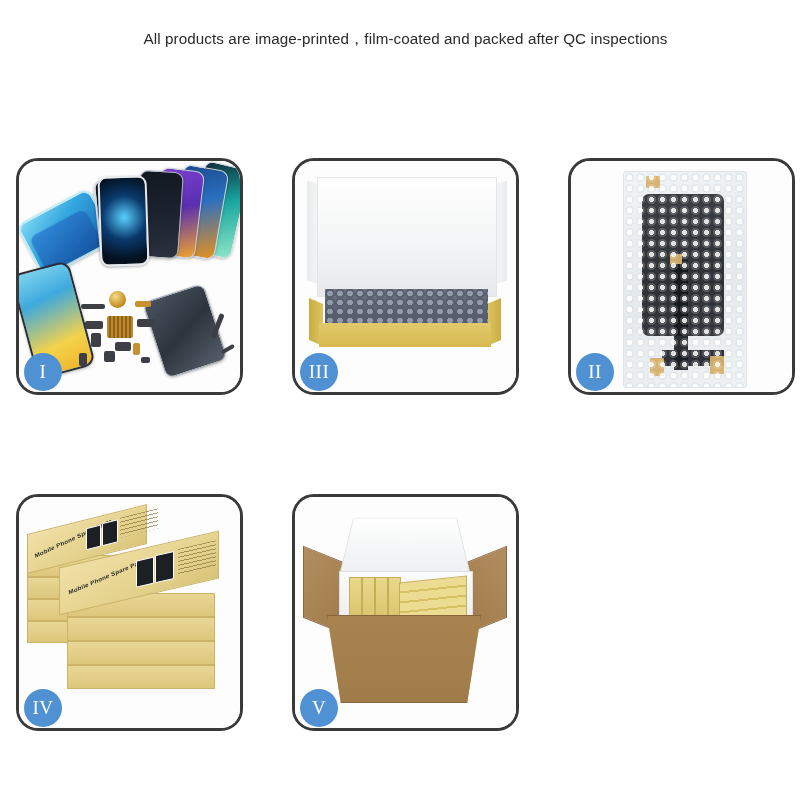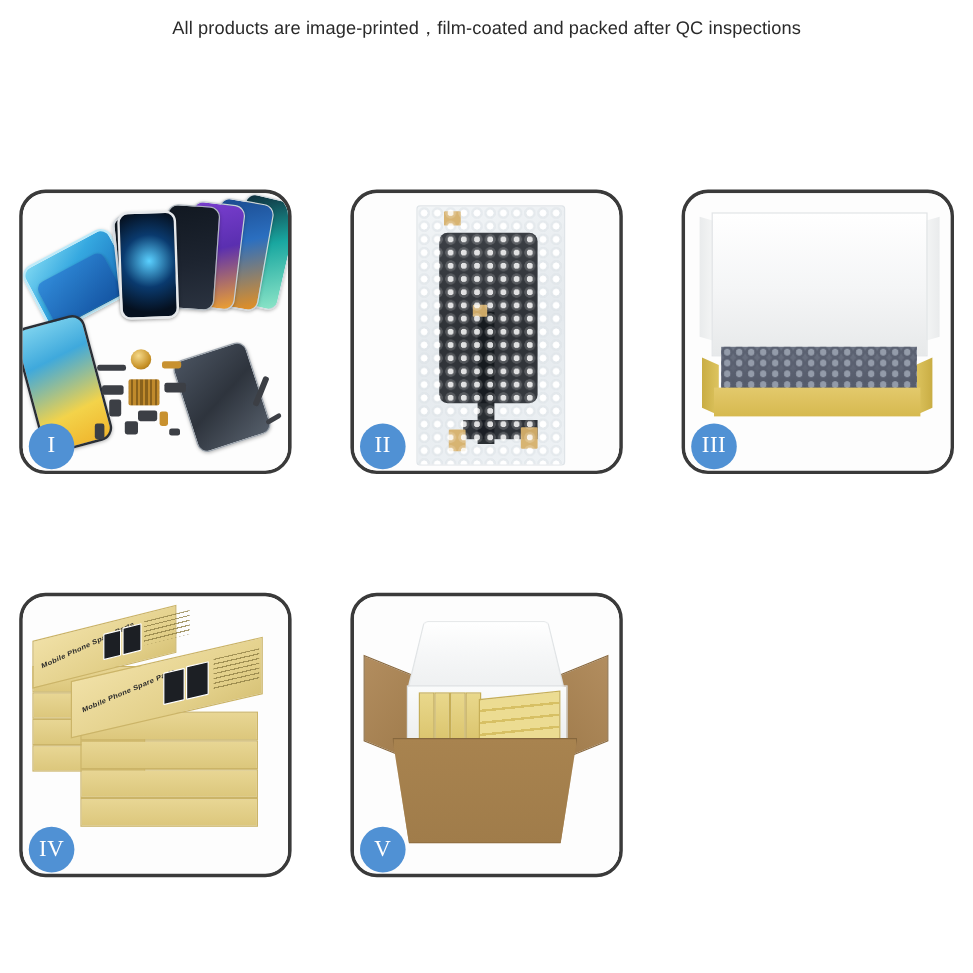--- a/index.html
+++ b/index.html
@@ -27,21 +27,21 @@
     margin: 0;
     padding-top: 44px;
     font-family: "Liberation Sans", sans-serif;
     font-size: 35px;
     font-weight: bold;
     letter-spacing: 1.1px;
     color: #1b1b1b;
     line-height: 1.1;
   }
   .subtitle {
-    margin: 0;
+    margin: 16px;
     padding-top: 13px;
     font-family: "Liberation Sans", sans-serif;
     font-size: 15.2px;
     font-weight: normal;
     color: #2a2a2a;
     letter-spacing: 0.1px;
   }
 
   
   .grid {
@@ -420,48 +420,48 @@
         <div class="part" style="left:196px; top:152px; width:5px; height:26px; transform:rotate(22deg);"></div>
         <div class="part" style="left:202px; top:186px; width:14px; height:4px; transform:rotate(-30deg);"></div>
       </div>
     </div>
     <div class="badge">I</div>
   </div>
 
   <div class="card">
     <div class="card-inner">
       <div class="scene">
+        <div class="boxIII-lid-left"></div>
+        <div class="boxIII-lid-right"></div>
+        <div class="boxIII-lid"></div>
+        <div class="boxIII-tray-left"></div>
+        <div class="boxIII-tray-right"></div>
+        <div class="boxIII-bubble"></div>
+        <div class="boxIII-tray-front"></div>
+      </div>
+    </div>
+    <div class="badge">III</div>
+  </div>
+
+  <div class="card">
+    <div class="card-inner">
+      <div class="scene">
         <div class="bubble-bag">
           <div class="bag-screen"></div>
           <div class="bag-flex"></div>
           <div class="bag-flex2"></div>
           <div class="bag-tape" style="left:22px; top:4px; width:14px; height:12px;"></div>
           <div class="bag-tape" style="left:46px; top:82px; width:12px; height:10px;"></div>
           <div class="bag-tape" style="left:26px; top:186px; width:14px; height:18px;"></div>
           <div class="bag-tape" style="left:86px; top:184px; width:14px; height:18px;"></div>
           <div class="bag-overlay"></div>
         </div>
       </div>
     </div>
     <div class="badge">II</div>
-  </div>
-
-  <div class="card">
-    <div class="card-inner">
-      <div class="scene">
-        <div class="boxIII-lid-left"></div>
-        <div class="boxIII-lid-right"></div>
-        <div class="boxIII-lid"></div>
-        <div class="boxIII-tray-left"></div>
-        <div class="boxIII-tray-right"></div>
-        <div class="boxIII-bubble"></div>
-        <div class="boxIII-tray-front"></div>
-      </div>
-    </div>
-    <div class="badge">III</div>
   </div>
 
   <div class="card">
     <div class="card-inner">
       <div class="scene">
 
         <div class="stackbox" style="left:8px; top:58px; width:92px; height:20px;"></div>
         <div class="stackbox" style="left:8px; top:80px; width:92px; height:20px;"></div>
         <div class="stackbox" style="left:8px; top:102px; width:92px; height:20px;"></div>
         <div class="stackbox" style="left:8px; top:124px; width:92px; height:20px;"></div>

